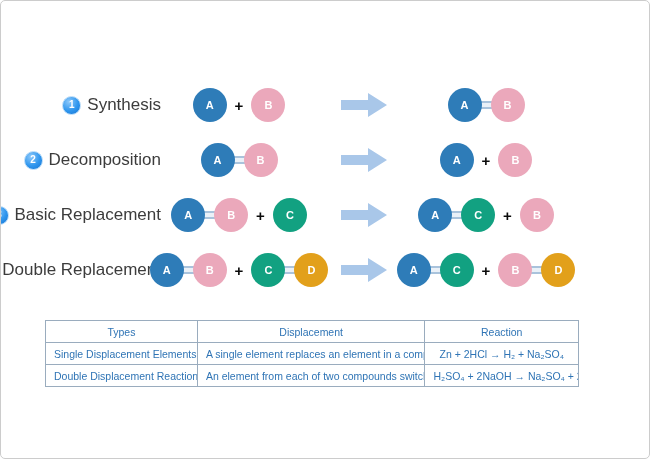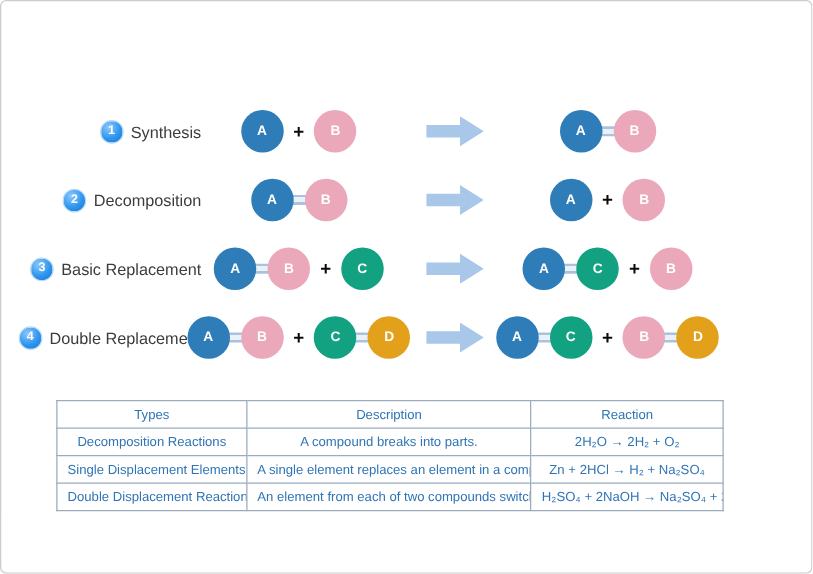--- a/index.html
+++ b/index.html
@@ -18,21 +18,21 @@
   .label-group{
     position:absolute;left:18px;top:0;width:142px;height:44px;
     display:flex;align-items:center;justify-content:flex-end;gap:6px;
   }
   .badge{
     width:17px;height:17px;border-radius:50%;flex:0 0 auto;
     background:radial-gradient(circle at 35% 28%, #8cc8fa 0%, #2f96ee 55%, #1673d2 100%);
     border:1px solid #b4d9f8;color:#fff;font-size:10px;font-weight:bold;
     display:flex;align-items:center;justify-content:center;line-height:1;
   }
-  .row-label{font-size:13px;color:#3c3c3c;white-space:nowrap;}
+  .row-label{font-size:17px;color:#3c3c3c;white-space:nowrap;}
   .group{position:absolute;top:0;height:44px;display:flex;align-items:center;justify-content:center;}
   .reactants{left:146px;width:184px;}
   .products{left:392px;width:186px;}
   .arrow-wrap{position:absolute;left:340px;top:10px;width:46px;height:24px;}
   .molecule{display:flex;align-items:center;}
   .atom{
     position:relative;z-index:1;width:34px;height:34px;border-radius:50%;
     color:#fff;font-size:11px;font-weight:bold;
     display:flex;align-items:center;justify-content:center;flex:0 0 auto;
   }
@@ -175,30 +175,25 @@
     </div>
   <table class="info-table">
     <colgroup>
         <col style="width:28.5%">
         <col style="width:42.7%">
         <col style="width:28.8%">
       </colgroup>
     <thead>
         <tr id="thead-row">
           <th>Types</th>
-          <th>Description</th>
+          <th>Displacement</th>
           <th>Reaction</th>
         </tr>
       </thead>
     <tbody id="tbody">
-        <tr>
-          <td>Decomposition Reactions</td>
-          <td>A compound breaks into parts.</td>
-          <td>2H₂O → 2H₂ + O₂</td>
-        </tr>
         <tr>
           <td>Single Displacement Elements</td>
           <td>A single element replaces an element in a compound.</td>
           <td>Zn + 2HCl → H₂ + Na₂SO₄</td>
         </tr>
         <tr>
           <td>Double Displacement Reactions</td>
           <td>An element from each of two compounds switch places.</td>
           <td>H₂SO₄ + 2NaOH → Na₂SO₄ + 2H₂O</td>
         </tr>

